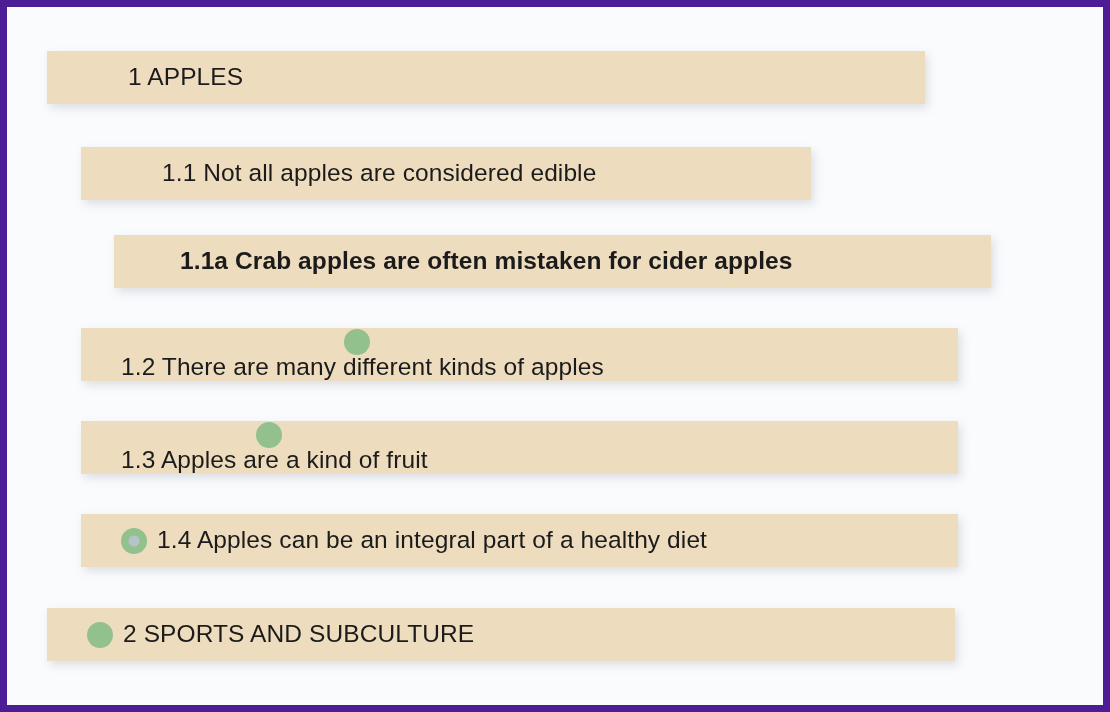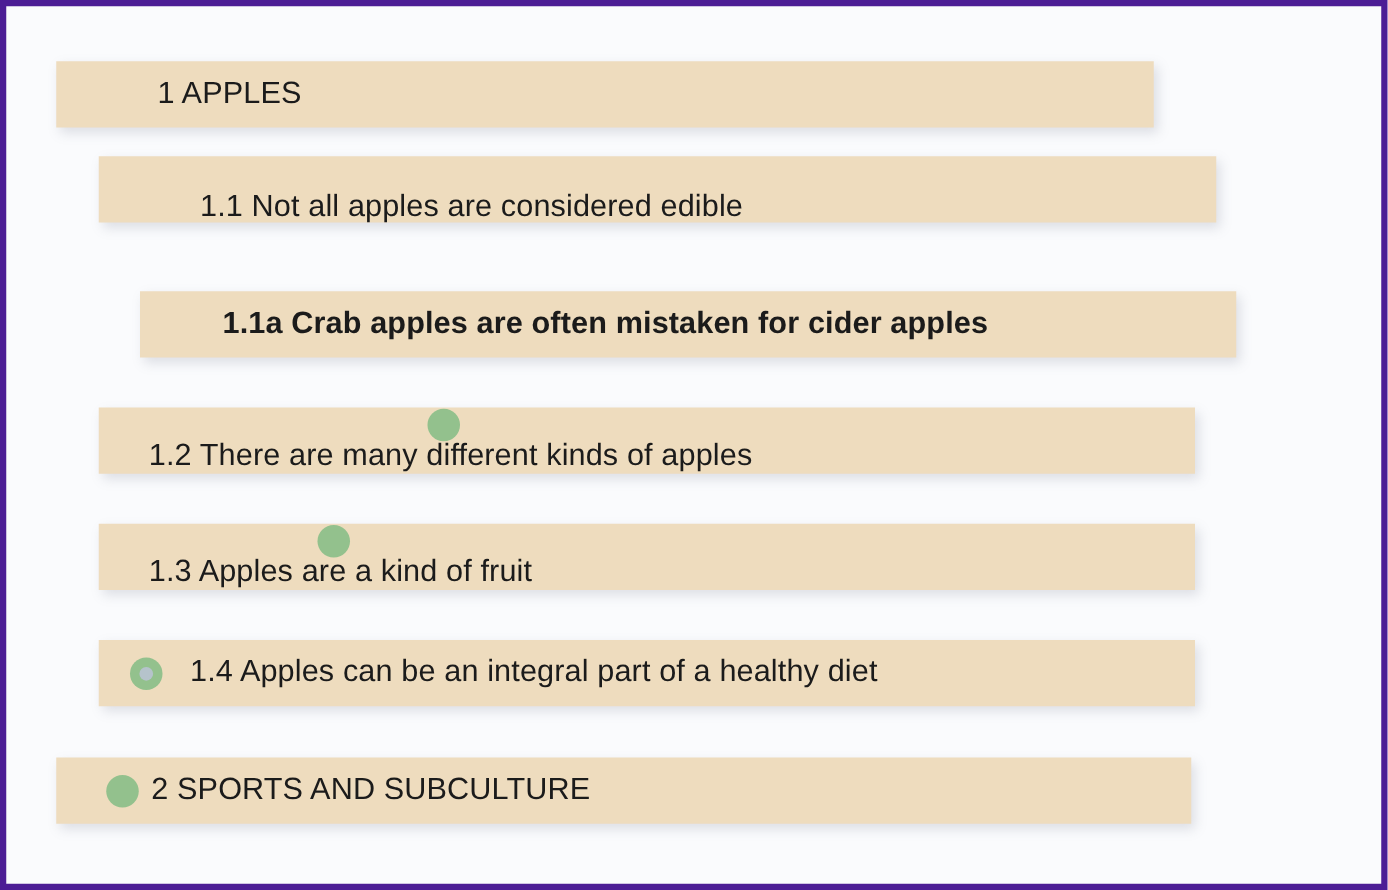--- a/index.html
+++ b/index.html
@@ -13,21 +13,21 @@
     background: #ffffff;
     font-family: "Liberation Sans", sans-serif;
     overflow: hidden;
   }
   #page {
     position: relative;
     box-sizing: border-box;
     width: 1110px;
     height: 712px;
     background: #FAFBFD;
-    border: 5px solid #4c1d95;
+    border: 7px solid #4c1d95;
     overflow: hidden;
   }
   .row {
     position: absolute;
     box-sizing: border-box;
     background: #EEDCBE;
     box-shadow: 3px 4px 9px rgba(120, 125, 140, 0.22);
     display: flex;
     align-items: center;
     height: 53px;
@@ -66,34 +66,34 @@
   }
   .label {
     font-size: 24.5px;
     color: #1B1B1B;
     letter-spacing: 0.1px;
     line-height: 1;
   }
 
   
   .r0 { left: 40px;  top: 44px;  width: 878px; }
-  .r1 { left: 74px;  top: 120px; width: 894px; align-items: flex-end; }
+  .r1 { left: 74px;  top: 140px; width: 730px; }
   .r2 { left: 107px; top: 228px; width: 877px; }
   .r3 { left: 74px;  top: 321px; width: 877px; }
   .r4 { left: 74px;  top: 414px; width: 877px; }
   .r5 { left: 74px;  top: 507px; width: 877px; }
   .r6 { left: 40px;  top: 601px; width: 908px; }
 
   
   .r0 .row-inner { padding-left: 81px; }
   .r1 .row-inner { padding-left: 81px; }
   .r2 .row-inner { padding-left: 66px; font-weight: bold; }
   .r3 .row-inner { padding-left: 40px; flex-direction: column; }
   .r4 .row-inner { padding-left: 40px; flex-direction: column; }
-  .r5 .row-inner { padding-left: 25px; gap: 12px; }
+  .r5 .row-inner { padding-left: 40px; }
   .r6 .row-inner { padding-left: 40px; }
 </style>
 </head>
 <body>
 
 <div id="page">
 
   <div class="row r0">
     <div class="row-inner">
       <span class="bullet-spacer"></span>

